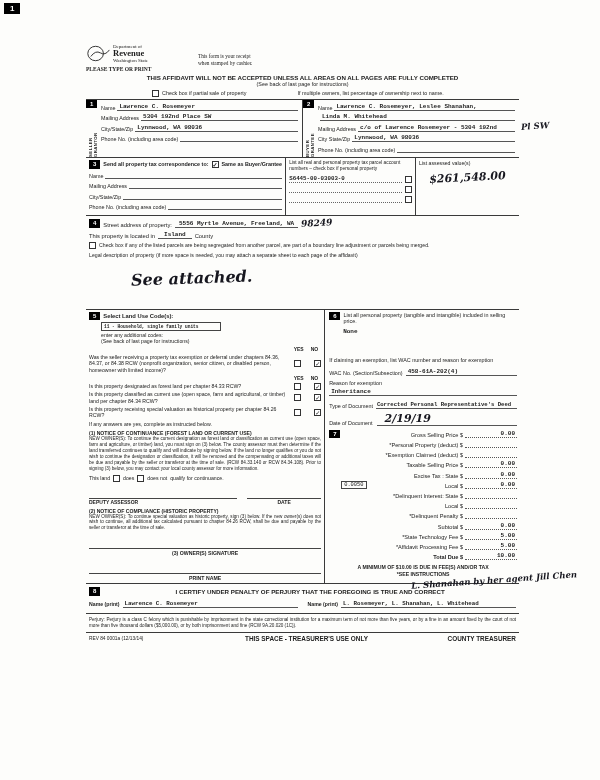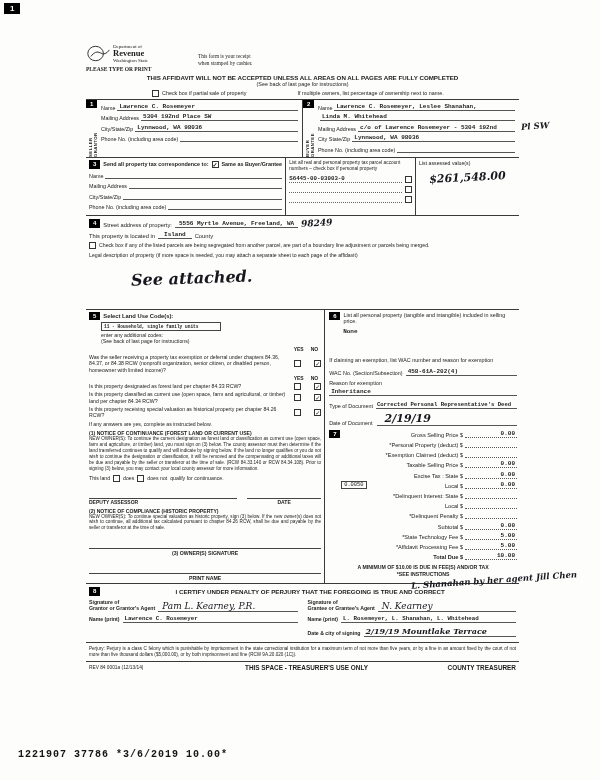--- a/index.html
+++ b/index.html
@@ -463,50 +463,37 @@
     </div>
 
     <div class="sec8">
       <div class="certrow">
         <span class="numbox">8</span>
         <span class="cert">I CERTIFY UNDER PENALTY OF PERJURY THAT THE FOREGOING IS TRUE AND CORRECT</span>
       </div>
       <div class="handnote hand">L. Shanahan by her agent Jill Chen</div>
       <div class="sigcols">
         <div class="sigcol">
-          <div class="sigrow">
-            <span class="siglbl"><span>Signature of</span><br><span>Grantor or Grantor's Agent</span></span>
-            <span class="sigval hand">Pam L. Kearney, P.R.</span>
-          </div>
           <div class="sigrow prow">
             <span class="siglbl">Name (print)</span>
             <span class="pv2 typed">Lawrence C. Rosemeyer</span>
           </div>
         </div>
         <div class="sigcol">
-          <div class="sigrow">
-            <span class="siglbl"><span>Signature of</span><br><span>Grantee or Grantee's Agent</span></span>
-            <span class="sigval hand">N. Kearney</span>
-          </div>
           <div class="sigrow prow">
             <span class="siglbl">Name (print)</span>
             <span class="pv2 typed">L. Rosemeyer, L. Shanahan, L. Whitehead</span>
-          </div>
-          <div class="sigrow drow">
-            <span class="siglbl">Date &amp; city of signing</span>
-            <span class="hv2 hand">2/19/19 Mountlake Terrace</span>
           </div>
         </div>
       </div>
     </div>
 
     <div class="perjury">Perjury: Perjury is a class C felony which is punishable by imprisonment in the state correctional institution for a maximum term of not more than five years, or by a fine in an amount fixed by the court of not more than five thousand dollars ($5,000.00), or by both imprisonment and fine (RCW 9A.20.020 (1C)).</div>
 
     <div class="footer">
       <span class="f-rev">REV 84 0001a (12/13/14)</span>
       <span class="f-space">THIS SPACE - TREASURER'S USE ONLY</span>
       <span class="f-county">COUNTY TREASURER</span>
     </div>
 
   </div>
 
-  <div class="bottom-line">1221907 37786 *3/6/2019 10.00*</div>
 </div>
 
 </body></html>

